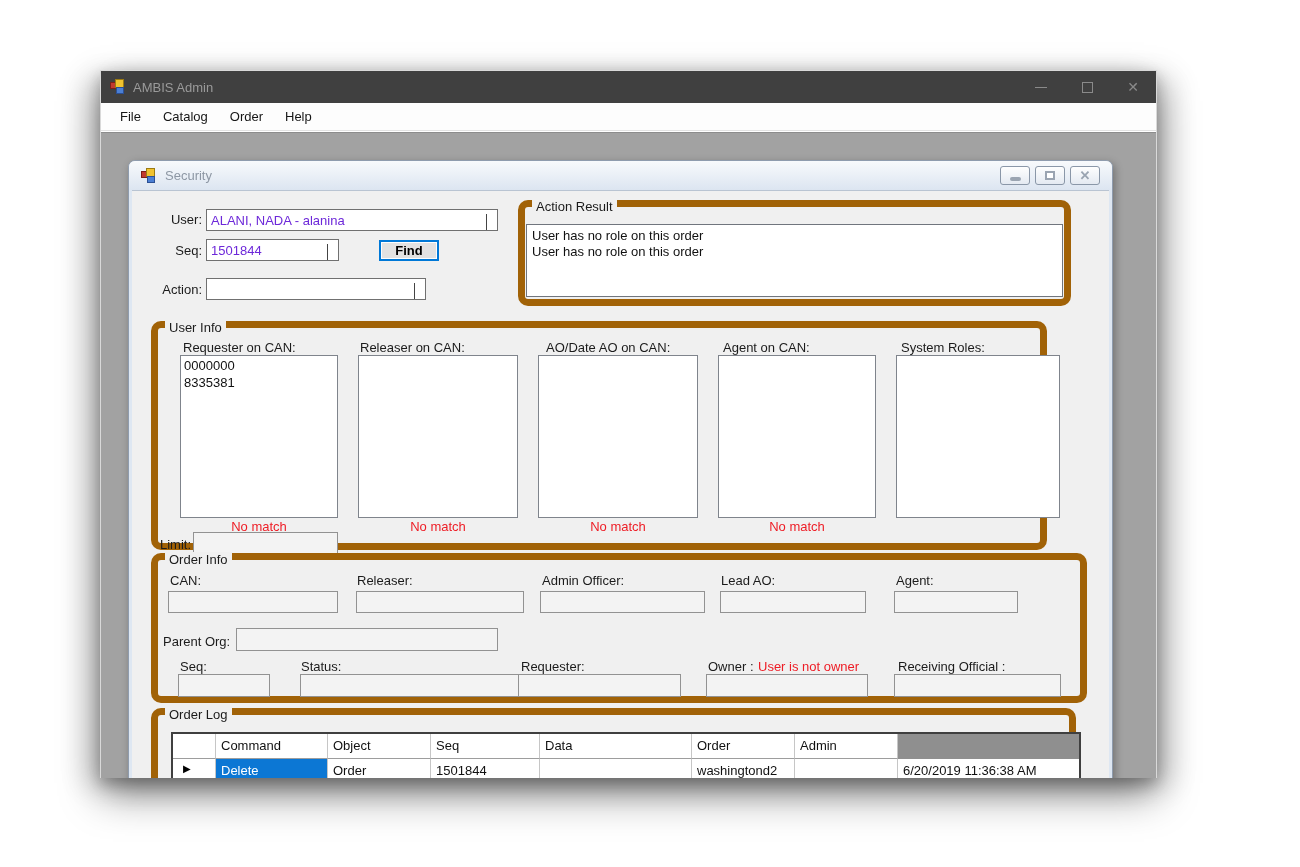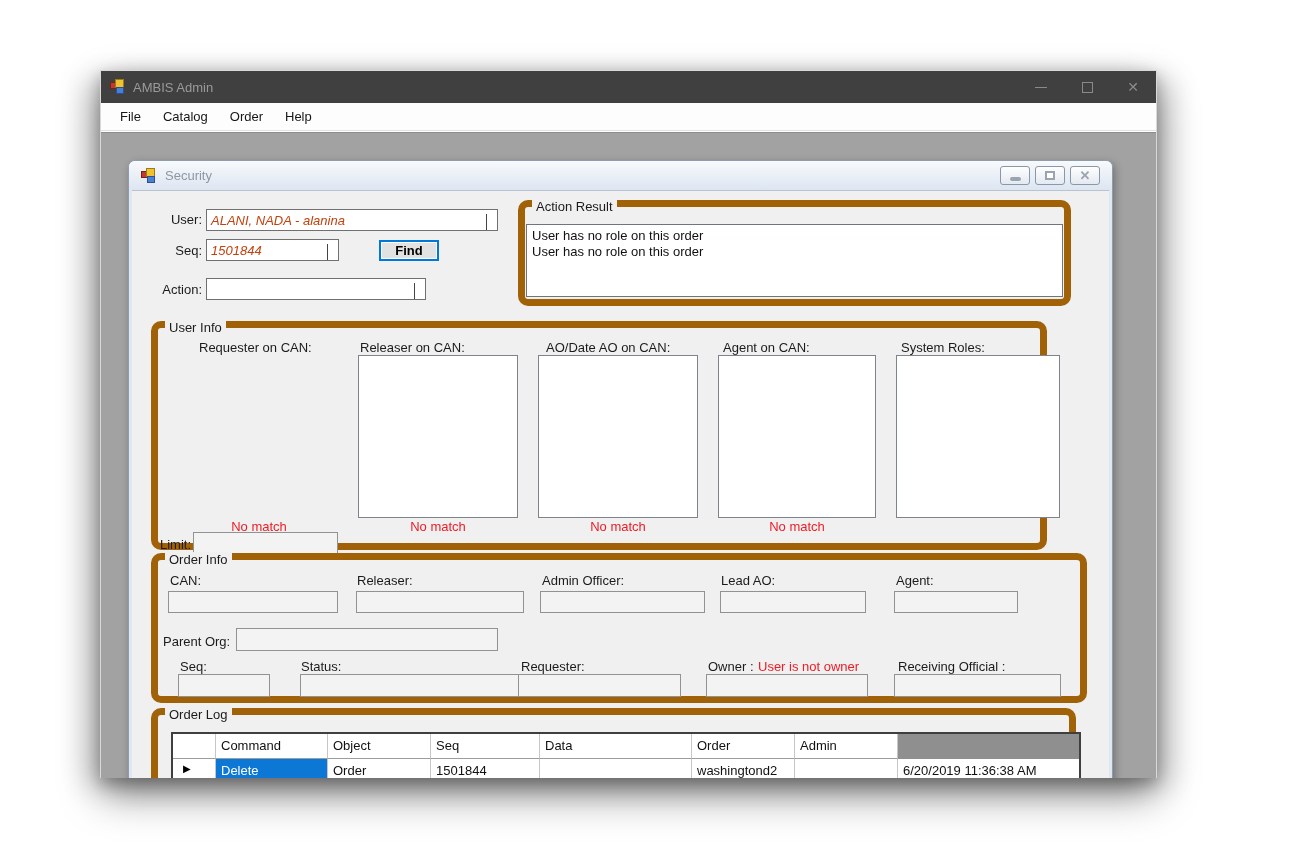--- a/index.html
+++ b/index.html
@@ -44,21 +44,21 @@
   .aero-min-glyph { width:11px; height:4px; background:#9aa4b1; border-radius:2px; margin-top:6px; }
   .aero-rest-glyph { width:10px; height:9px; border:2px solid #9aa4b1; background:#fff; }
   .aero-close-glyph { color:#9aa4b1; font-size:13px; font-weight:bold; line-height:1; }
 
   .child-client { position:absolute; left:3px; right:3px; top:29px; bottom:0;
                   background:#f0f0f0; border-top:1px solid #b9c4d2; overflow:hidden; }
 
   
   .lbl { position:absolute; font-size:13px; color:#1b1b1b; white-space:nowrap; }
   .combo { position:absolute; height:22px; background:#fff; border:1px solid #707070;
-           font-size:13px; color:#c2410c; display:flex; align-items:center; padding-left:4px;font-style:italic; }
+           font-size:13px; color:#6d28d9; display:flex; align-items:center; padding-left:4px; }
   .combo .chev { position:absolute; right:3px; top:4px; width:8px; height:8px; }
   .chev-shape { width:7px; height:7px; border-right:1.6px solid #444; border-bottom:1.6px solid #444;
                 transform:rotate(45deg) scaleY(.8); margin-top:1px; }
   .btn-find { position:absolute; border:2px solid #0078d7; background:#e2e2e2;
               box-shadow:inset 0 0 0 1px #fdfdfd; font-size:13px; font-weight:bold; color:#000;
               display:flex; align-items:center; justify-content:center; }
   .group { position:absolute; border:7px solid #a16207; border-radius:10px; }
   .group-label { position:absolute; top:-8px; left:7px; background:#f0f0f0; padding:0 4px;
                  font-size:13px; color:#1b1b1b; white-space:nowrap; }
   .textbox { position:absolute; background:#f3f3f3; border:1px solid #929292; font-size:13px;
@@ -166,26 +166,30 @@
           <div class="group-label">Action Result</div>
           <div class="multiline" style="left:1px; top:17px; right:1px; bottom:2px;">
             <div>User has no role on this order</div>
             <div>User has no role on this order</div>
           </div>
         </div>
 
         <div class="group" style="left:19px; top:130px; width:896px; height:229px;">
           <div class="group-label">User Info</div>
 
-          <div class="lbl" style="left:41px;  top:12px;">Requester on CAN:</div>
+          <div class="lbl" style="left:25px;  top:12px;">Requester on CAN:</div>
           <div class="lbl" style="left:202px; top:12px;">Releaser on CAN:</div>
           <div class="lbl" style="left:388px; top:12px;">AO/Date AO on CAN:</div>
           <div class="lbl" style="left:565px; top:12px;">Agent on CAN:</div>
           <div class="lbl" style="left:743px; top:12px;">System Roles:</div>
 
+          <div class="listbox" style="left:22px;  top:27px; width:158px; height:163px;">
+            <div>0000000</div>
+            <div>8335381</div>
+          </div>
           <div class="listbox" style="left:200px; top:27px; width:160px; height:163px;"></div>
           <div class="listbox" style="left:380px; top:27px; width:160px; height:163px;"></div>
           <div class="listbox" style="left:560px; top:27px; width:158px; height:163px;"></div>
           <div class="listbox" style="left:738px; top:27px; width:164px; height:163px;"></div>
 
           <div class="no-match red-text" style="left:22px;  top:191px; width:158px;">No match</div>
           <div class="no-match red-text" style="left:200px; top:191px; width:160px;">No match</div>
           <div class="no-match red-text" style="left:380px; top:191px; width:160px;">No match</div>
           <div class="no-match red-text" style="left:560px; top:191px; width:158px;">No match</div>
 

